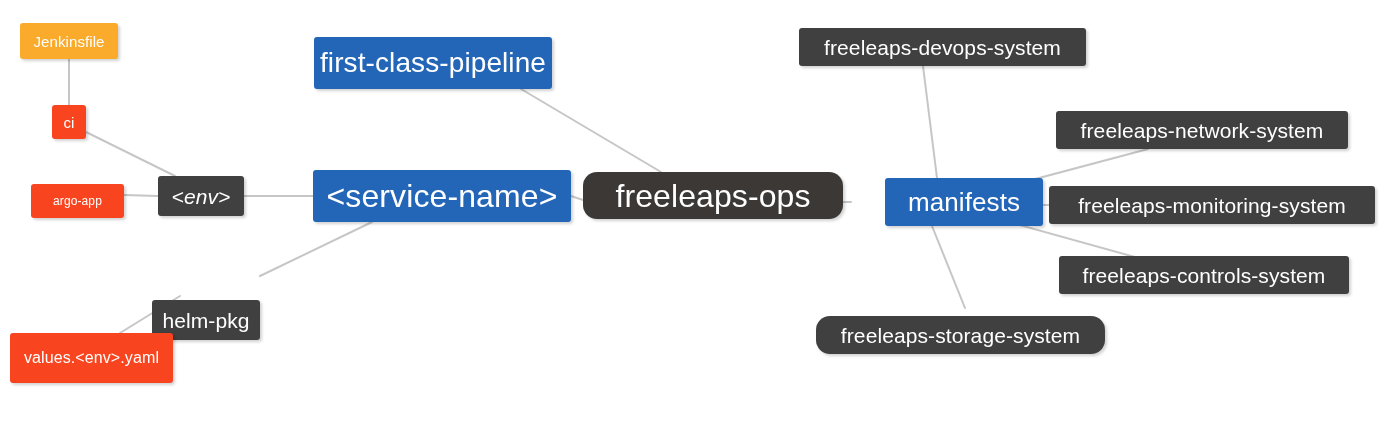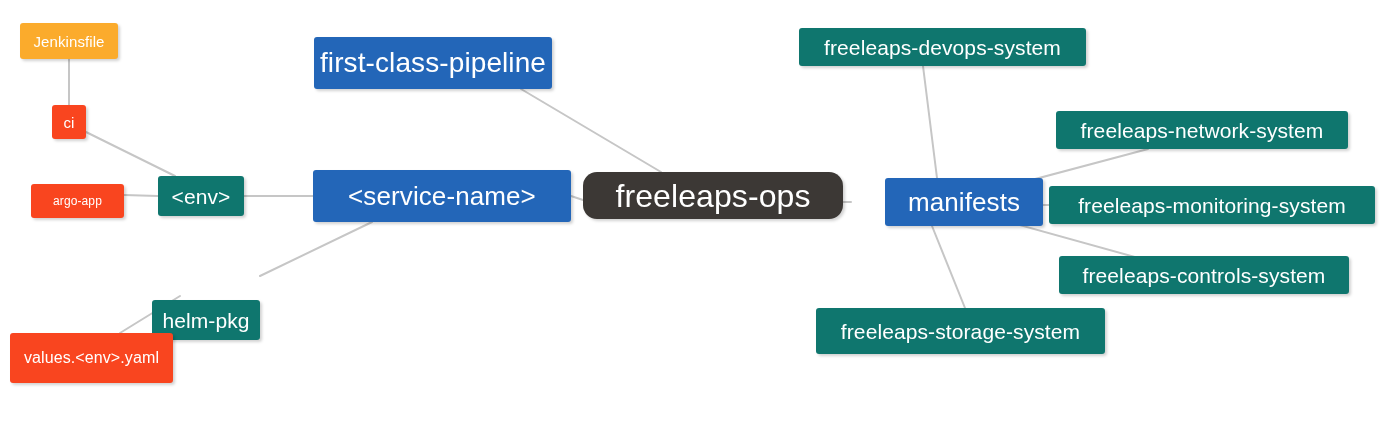--- a/index.html
+++ b/index.html
@@ -39,21 +39,21 @@
     line-height: 1;
     box-shadow: 2px 2px 3px rgba(0,0,0,0.18);
     padding: 0 10px;
     letter-spacing: 0.1px;
   }
   .node.root {
     background: #3c3835;
     border-radius: 4px;
   }
   .node.blue    { background: #2366b8; }
-  .node.green   { background: #0f766e; }
+  .node.green   { background: #404040; }
   .node.orange  { background: #fbab2c; }
   .node.red     { background: #f9451f; }
 </style>
 </head>
 <body>
 
 <div id="canvas">
   <svg id="edges" viewBox="0 0 1390 421" xmlns="http://www.w3.org/2000/svg">
       <line x1="69" y1="59" x2="69" y2="105" stroke="#c6c6c6" stroke-width="2" stroke-linecap="round"></line>
       <line x1="86" y1="132" x2="175" y2="176" stroke="#c6c6c6" stroke-width="2" stroke-linecap="round"></line>
@@ -73,24 +73,24 @@
   <div id="node-layer">
       <div class="node orange" style="left: 20px; top: 23px; width: 98px; height: 36px; font-size: 15px;">
         <span>Jenkinsfile</span>
       </div>
       <div class="node red" style="left: 52px; top: 105px; width: 34px; height: 34px; font-size: 15px;">
         <span>ci</span>
       </div>
       <div class="node red" style="left: 31px; top: 184px; width: 93px; height: 34px; font-size: 12px;">
         <span>argo-app</span>
       </div>
-      <div class="node green" style="left: 158px; top: 176px; width: 86px; height: 40px; font-size: 21px;">
+      <div class="node green" style="left: 158px; top: 176px; width: 86px; height: 40px; font-size: 21px; font-style: italic;">
         <span>&lt;env&gt;</span>
       </div>
-      <div class="node blue" style="left: 313px; top: 170px; width: 258px; height: 52px; font-size: 26px;">
+      <div class="node blue" style="left: 313px; top: 170px; width: 258px; height: 52px; font-size: 32px;">
         <span>&lt;service-name&gt;</span>
       </div>
       <div class="node blue" style="left: 314px; top: 37px; width: 238px; height: 52px; font-size: 28px;">
         <span>first-class-pipeline</span>
       </div>
       <div class="node green" style="left: 152px; top: 256px; width: 108px; height: 40px; font-size: 21px; margin-top: 44px;">
         <span>helm-pkg</span>
       </div>
       <div class="node red" style="left: 10px; top: 333px; width: 163px; height: 50px; font-size: 16px;">
         <span>values.&lt;env&gt;.yaml</span>
@@ -106,17 +106,17 @@
       </div>
       <div class="node green" style="left: 1056px; top: 111px; width: 292px; height: 38px; font-size: 21px;">
         <span>freeleaps-network-system</span>
       </div>
       <div class="node green" style="left: 1049px; top: 186px; width: 326px; height: 38px; font-size: 21px;">
         <span>freeleaps-monitoring-system</span>
       </div>
       <div class="node green" style="left: 1059px; top: 256px; width: 290px; height: 38px; font-size: 21px;">
         <span>freeleaps-controls-system</span>
       </div>
-      <div class="node green" style="left: 816px; top: 308px; width: 289px; height: 46px; font-size: 21px;">
+      <div class="node green" style="left: 816px; top: 316px; width: 289px; height: 38px; font-size: 21px; border-radius: 14px;">
         <span>freeleaps-storage-system</span>
       </div>
     </div>
 </div>
 
 </body></html>

